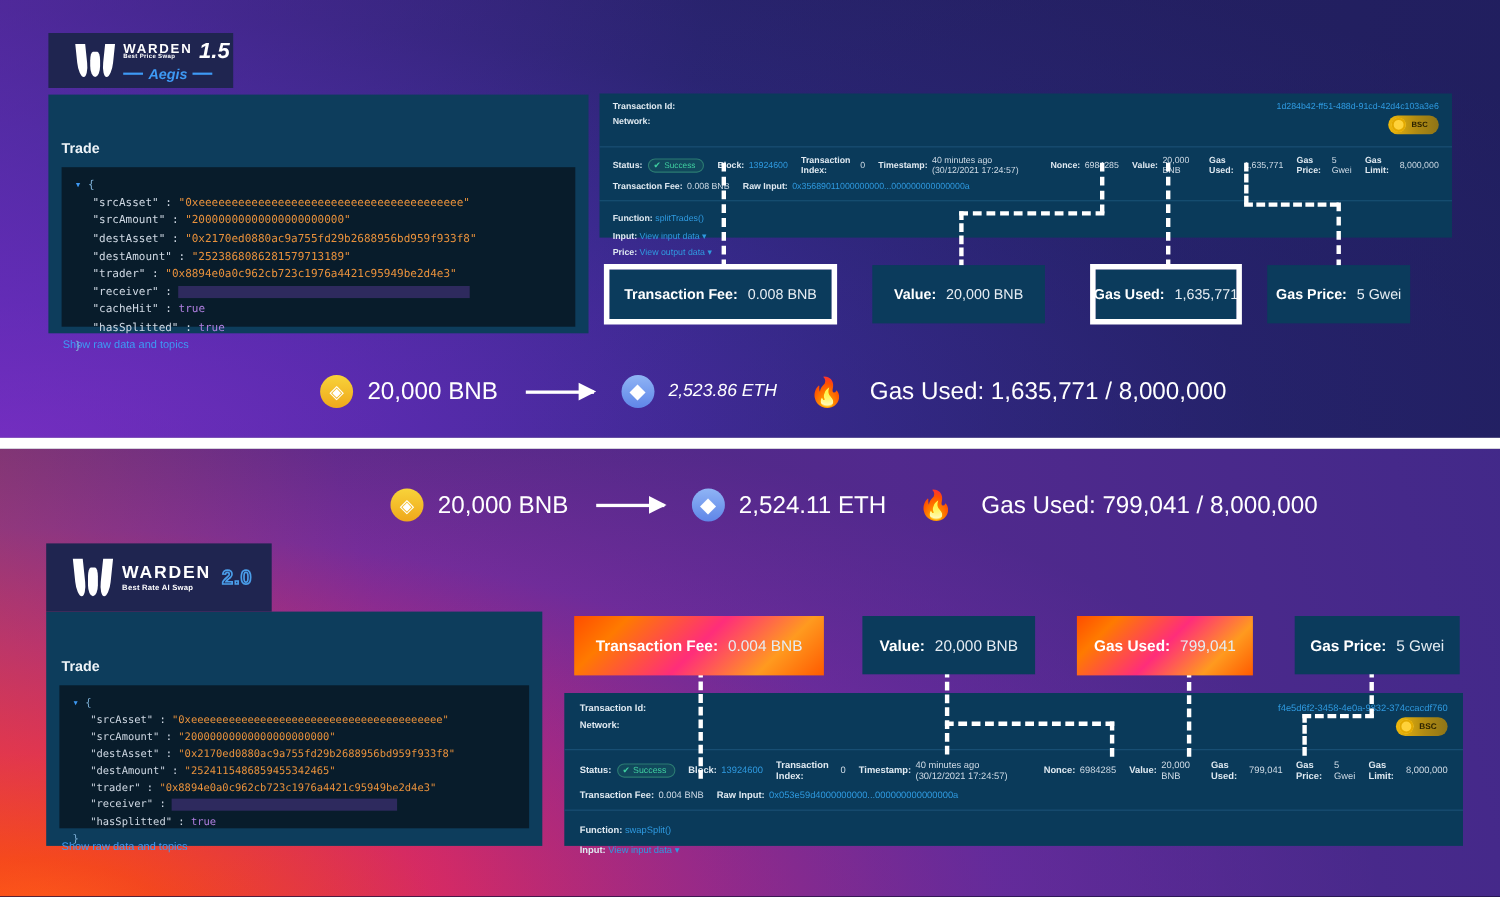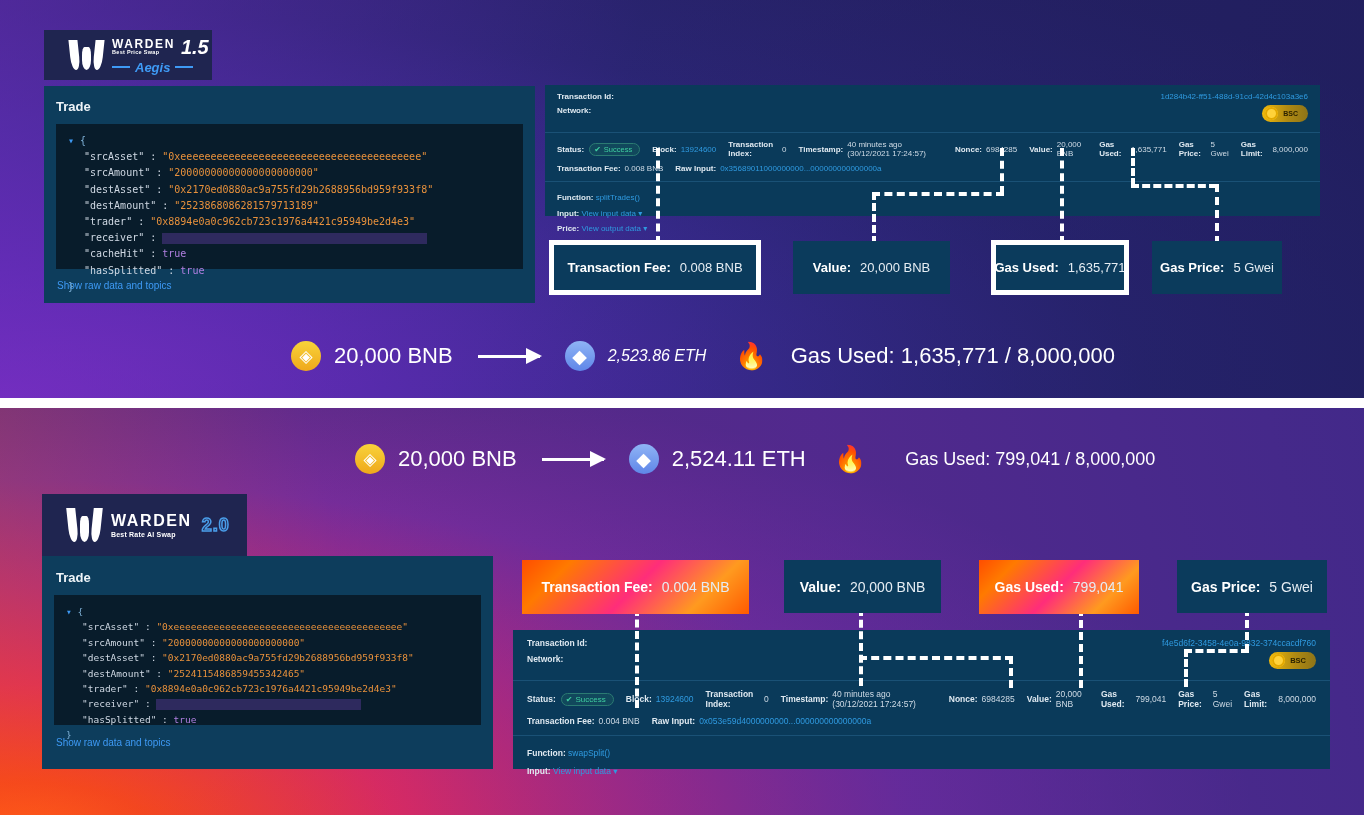--- a/index.html
+++ b/index.html
@@ -59,21 +59,21 @@
     display:flex; align-items:center; gap:5px;
   }
   .dashline { display:inline-block; width:18px; height:2px; background:#3e9af5; }
   .logo-ver2 {
     color:#4a9eea; font-weight:700; letter-spacing:1px;
     -webkit-text-stroke: 1.5px #4a9eea; color: transparent;
   }
 
   
   .trade-card { position:absolute; background:#0d3d5c; z-index: 9; }
-  .trade-title { color:#eef4f8; font-weight:700; font-size:13px; }
+  .trade-title { color:#eef4f8; font-weight:700; font-size:13px;margin-top:28px; }
   .json-box {
     background:#081c2b; color:#c8d4de;
     font-family:"DejaVu Sans Mono", monospace;
     line-height:1.62; position:relative;
   }
   .jb { color:#7fb2d8; }              
   .jk { color:#cfd8e3; }              
   .jv { color:#e8913c; }              
   .jt { color:#b07fe0; }              
   .jc { color:#cfd8e3; }              
@@ -298,21 +298,21 @@
       <span class="coin coin-bnb">
           <span class="gl">◈</span>
         </span>
       <span class="s-txt" style="font-size:22px;">20,000 BNB</span>
       <span class="arrow" style="margin:0 12px;"></span>
       <span class="coin coin-eth">
           <span class="gl">◆</span>
         </span>
       <span class="s-txt" style="font-size:22px;">2,524.11 ETH</span>
       <span class="flame" style="margin-left:16px;">🔥</span>
-      <span class="s-txt" style="font-size:18px; margin-left:25px;text-align:center;">Gas Used: 799,041 / 8,000,000</span>
+      <span class="s-txt" style="font-size:22px; margin-left:12px;text-align:center;">Gas Used: 799,041 / 8,000,000</span>
     </div>
 
     <div class="logo-bar layer" style="left:42px; top:86px; width:205px; height:62px; padding-left:26px; gap:10px;">
       <div class="logo-mark">
         <span class="petal p1" style="height:34px;"></span>
         <span class="petal p2" style="height:26px;"></span>
         <span class="petal p3" style="height:34px;"></span>
       </div>
       <div class="logo-words">
         <span class="logo-name" style="font-size:16px;">WARDEN</span>

